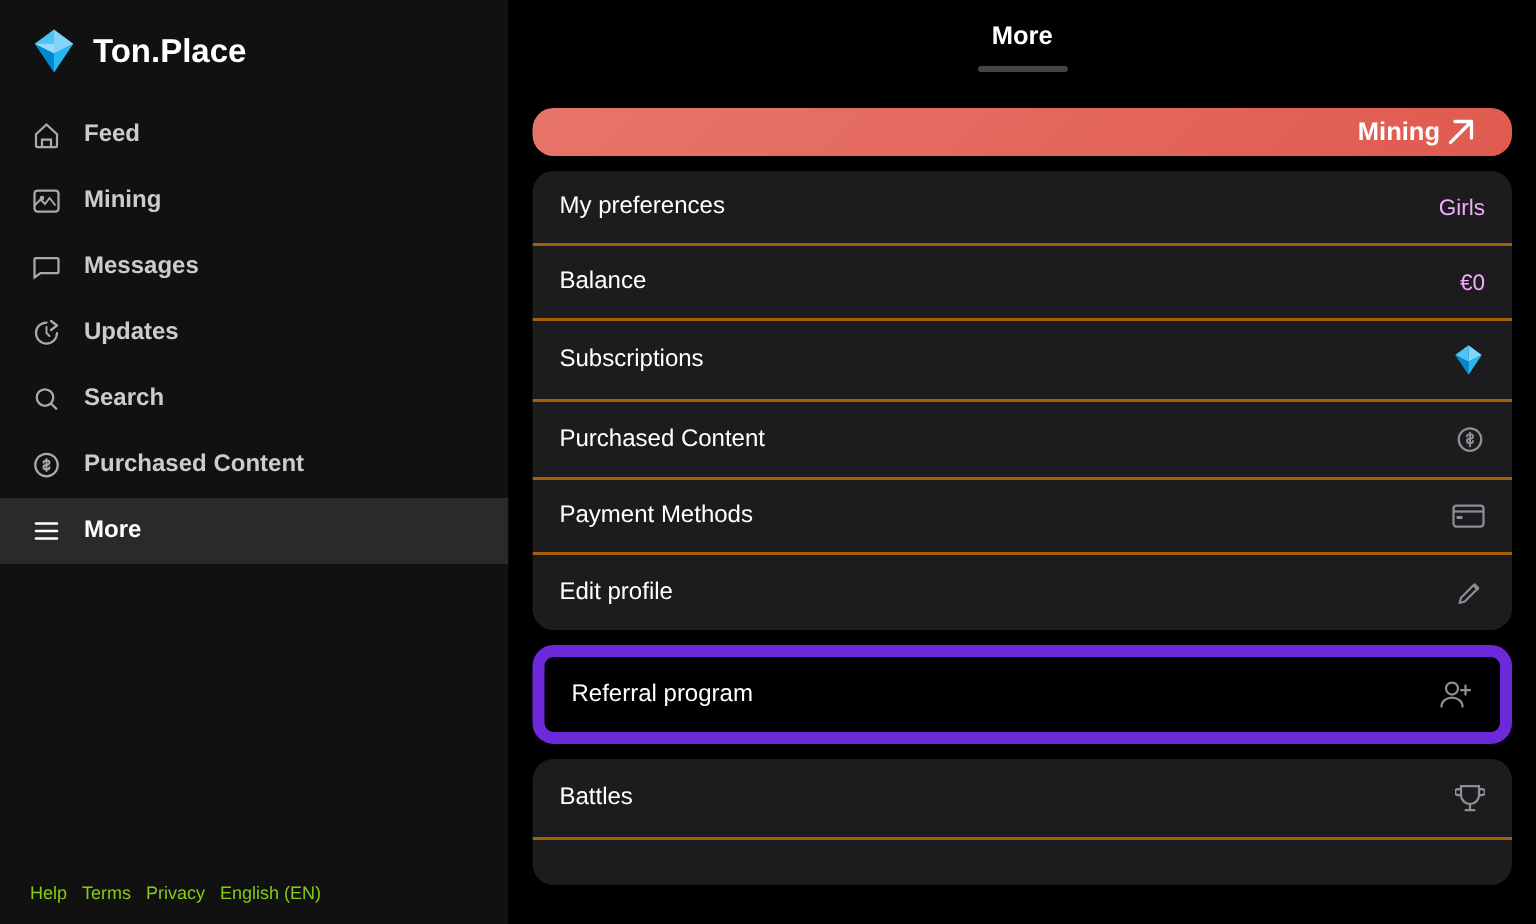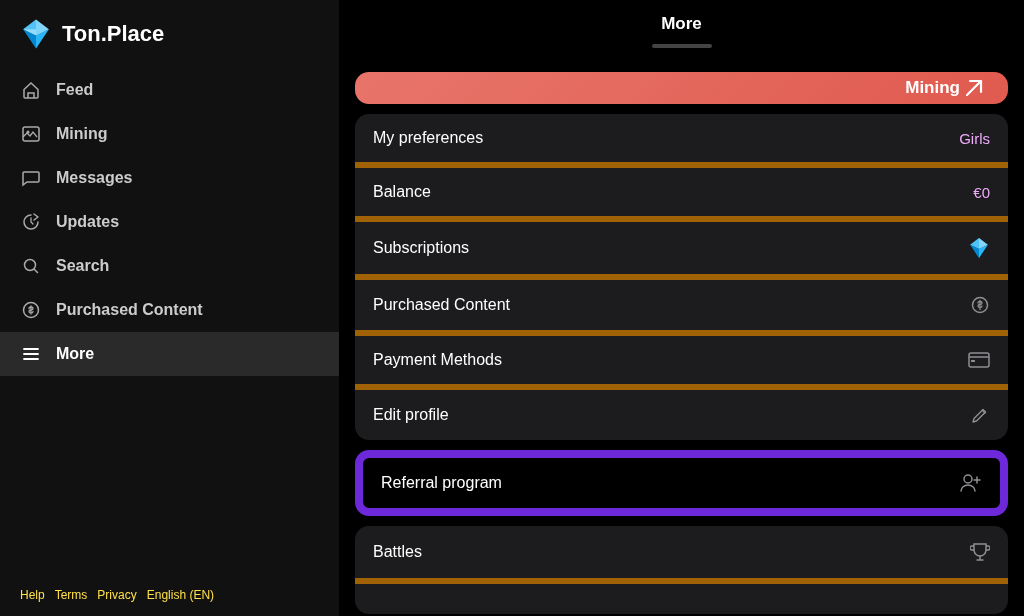--- a/index.html
+++ b/index.html
@@ -73,21 +73,21 @@
       align-items: center;
       justify-content: center;
       flex-shrink: 0;
     }
 
     .sidebar-footer {
       padding: 14px 20px;
       display: flex;
       gap: 10px;
       font-size: 12px;
-      color: #fde047;
+      color: #84cc16;
     }
 
     .sidebar-footer span {
       cursor: pointer;
     }
 
     
     .main {
       flex: 1;
       background: #000;
@@ -153,21 +153,21 @@
       font-size: 20px;
       color: #fff;
     }
 
     
     .menu-item {
       display: flex;
       align-items: center;
       justify-content: space-between;
       padding: 15px 18px;
-      border-bottom: 6px solid #a16207;
+      border-bottom: 2px solid #a16207;
       cursor: pointer;
     }
 
     .menu-item:last-child {
       border-bottom: none;
     }
 
     .menu-item-label {
       font-size: 16px;
       color: #fff;

